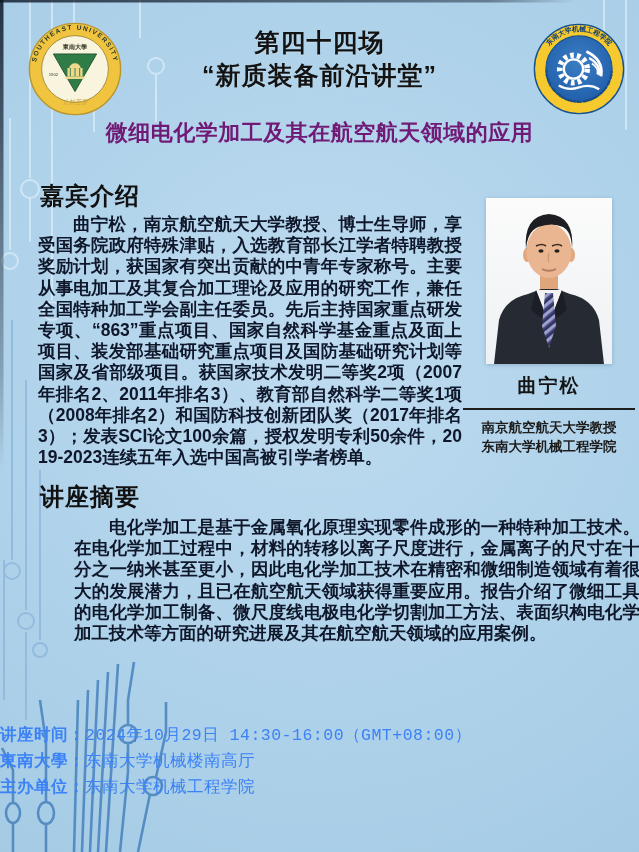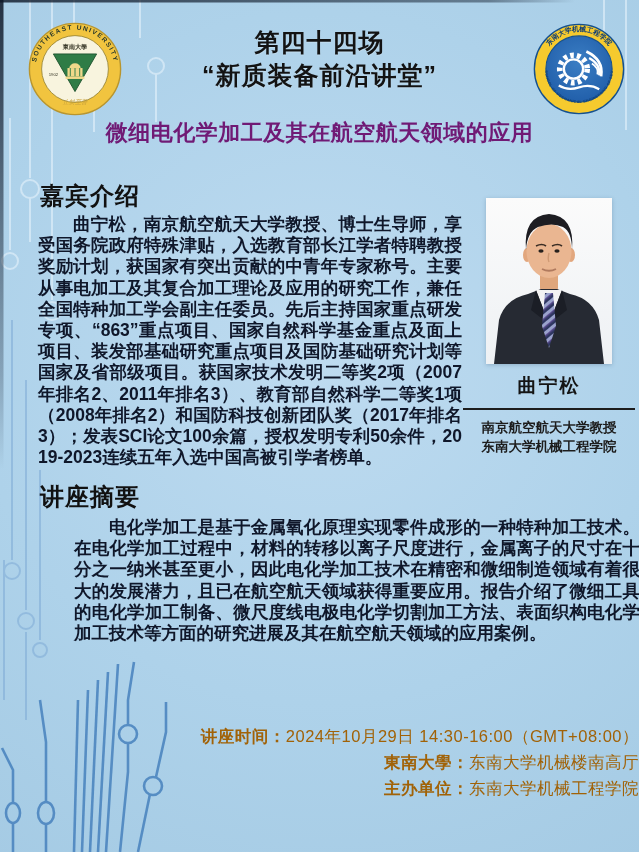--- a/index.html
+++ b/index.html
@@ -34,23 +34,23 @@
 
   
   .speaker-card{position:absolute;left:459px;top:198px;width:180px;text-align:center;}
   .photo-frame{width:126px;height:166px;margin:0 auto;background:#fff;
     box-shadow:0 1px 4px rgba(30,60,90,.25);}
   .speaker-name{margin-top:9px;font-size:19px;font-weight:900;color:#141414;letter-spacing:2px;}
   .speaker-divider{width:172px;margin:9px auto 8px auto;border:none;border-top:2px solid #1d1d1d;}
   .speaker-title{font-size:13.5px;font-weight:800;line-height:19px;color:#1d1d1d;}
 
   
-  .event-info{position:absolute;left:0;top:723px;width:639px;text-align:right;
-    font-family:Liberation Sans, sans-serif;font-size:16.5px;
-    line-height:26px;color:#a16207;letter-spacing:0.5px;}
+  .event-info{position:absolute;left:0;top:723px;width:639px;text-align:left;
+    font-family:Liberation Mono, monospace;font-size:16.5px;
+    line-height:26px;color:#3b82f6;letter-spacing:0.5px;}
   .event-row{white-space:nowrap;}
   .event-row .lbl{font-weight:600;}
 </style>
 </head>
 <body>
 
 <svg class="layer" viewBox="0 0 639 852" xmlns="http://www.w3.org/2000/svg">
   <defs>
     <linearGradient id="edgeFade" x1="0" y1="0" x2="0" y2="1">
       <stop offset="0" stop-color="#0c1626" stop-opacity="0.85"></stop>

